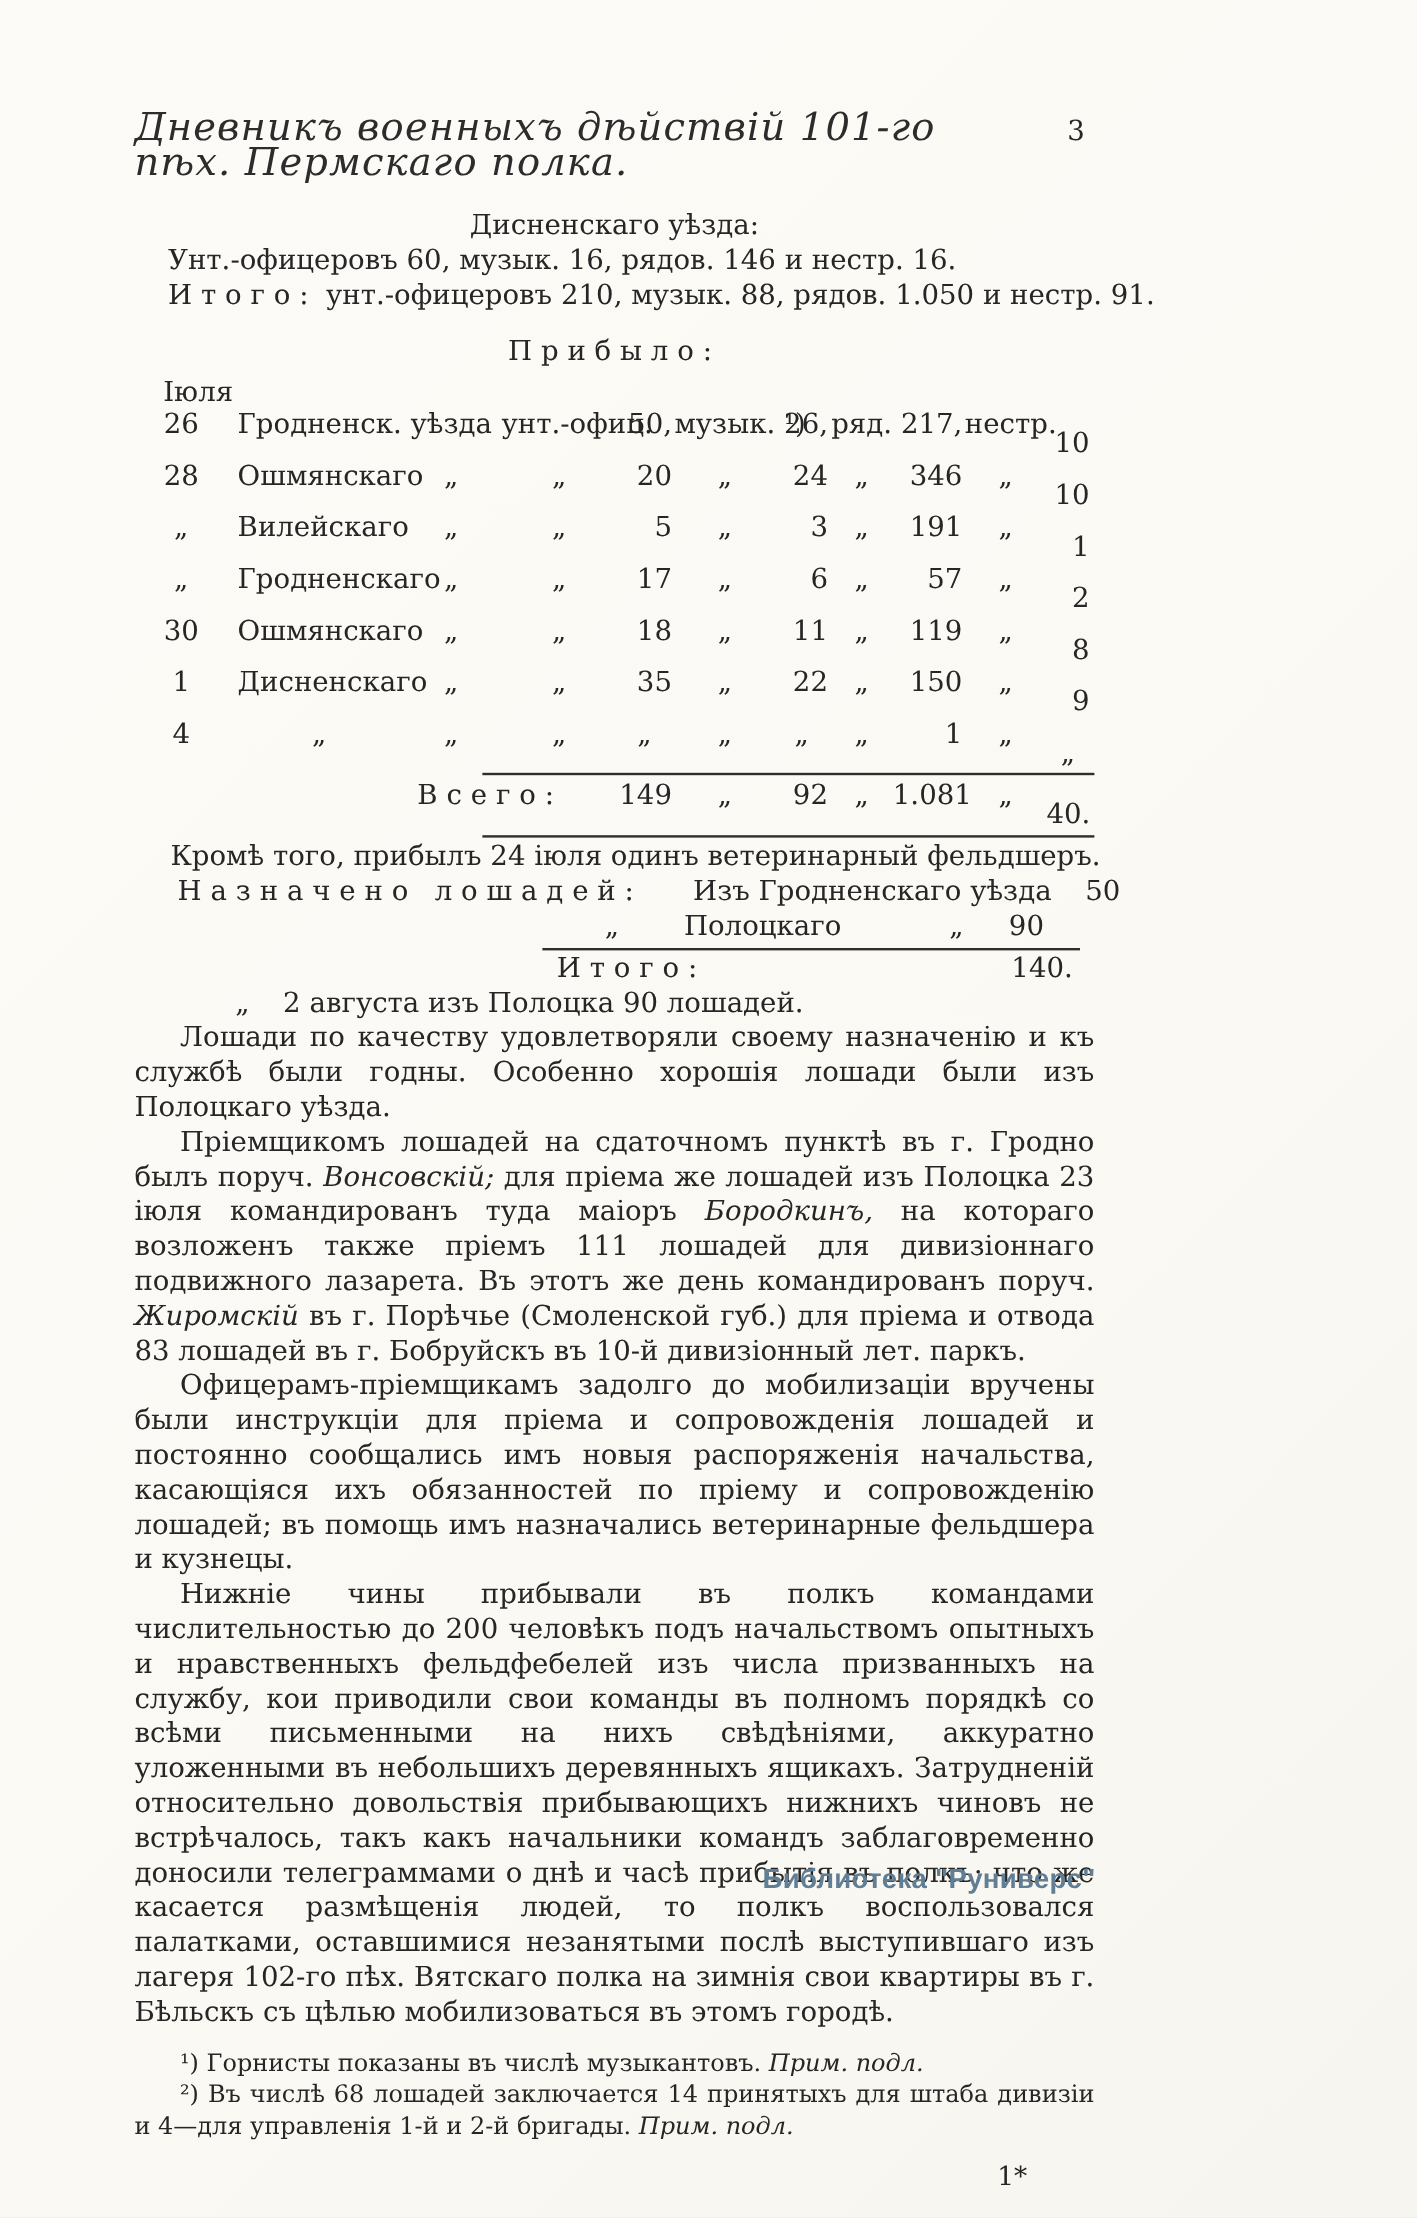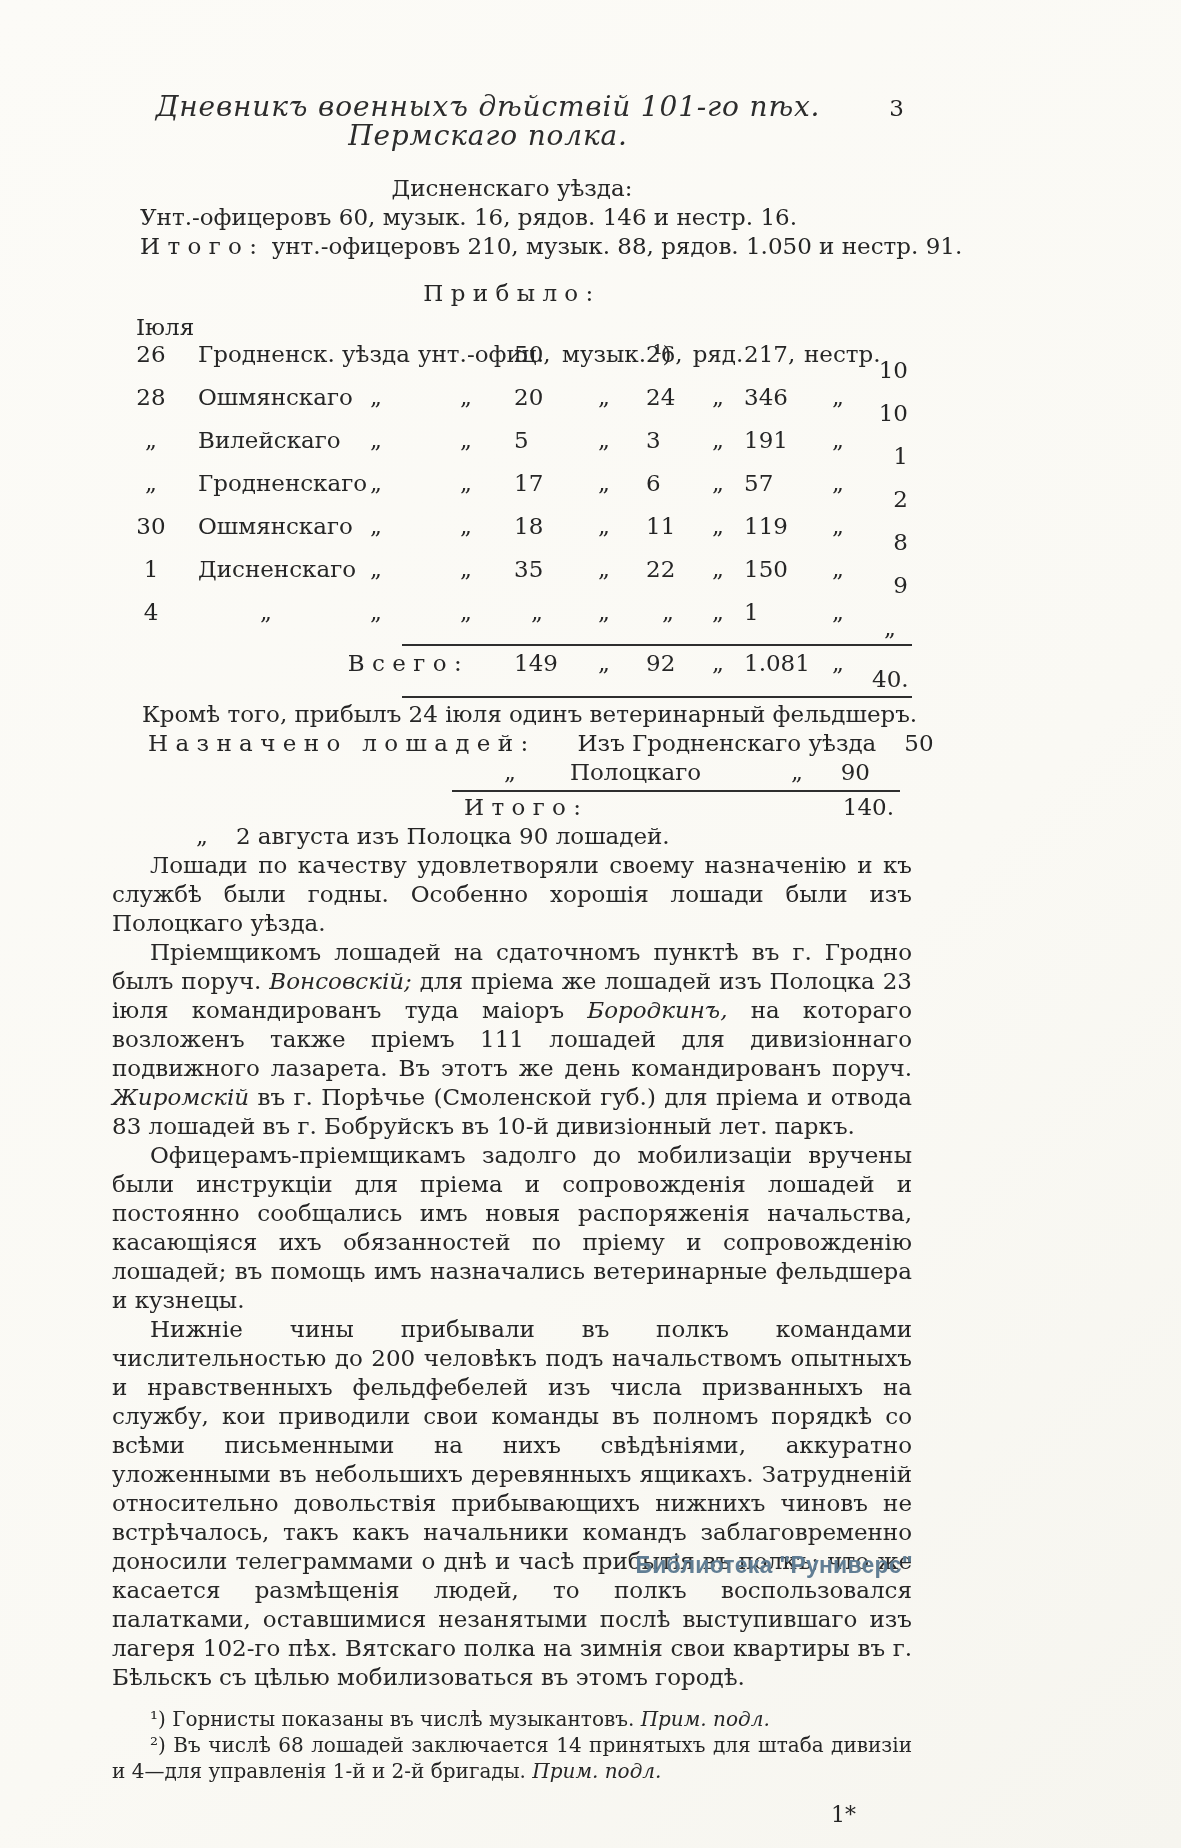--- a/index.html
+++ b/index.html
@@ -14,36 +14,36 @@
     background:linear-gradient(135deg,#fcfbf7 0%,#faf9f4 60%,#f6f5ef 100%);
     color:#262626;
     overflow:hidden;
   }
   .content{
     position:absolute;left:112px;top:92px;width:800px;
     font-size:23px;line-height:29px;
   }
   
   .header{display:flex;align-items:baseline;margin-bottom:24px;}
-  .h-title{flex:1;text-align:center;font-style:italic;font-size:28px;letter-spacing:0.03em;color:#2c2c2c;}
+  .h-title{flex:1;font-style:italic;font-size:32px;letter-spacing:0.03em;color:#2c2c2c;}
   .h-num{width:40px;text-align:right;padding-right:8px;font-size:23px;}
   
   .center{text-align:center;}
   .ls{letter-spacing:0.32em;}
   .summary-line{padding-left:28px;white-space:nowrap;}
   .section-heading{margin:18px 0 6px 0;}
   
   .month{line-height:27px;margin-left:24px;}
   .trow{display:grid;grid-template-columns:78px 144px 84px 96px 48px 84px 46px 52px 60px 68px 40px;line-height:27px;}
   .trow.total{grid-template-columns:402px 48px 84px 46px 52px 60px 68px 40px;line-height:30px;}
   .tcell{white-space:nowrap;}
   .c0{text-align:center;}
   .c1{text-align:left;padding-left:8px;}
   .c2,.c3,.c5,.c7,.c9{text-align:center;}
-  .c4,.c6,.c8{text-align:left;padding-right:2px;}
+  .c4,.c6,.c8{text-align:right;padding-right:2px;}
   .c10{text-align:right;padding-right:4px;margin-top:16px;}
   .ditto{text-align:center !important;}
   .tlabel{text-align:right;padding-right:45px;}
   .rule{border-top:2px solid #2e2e2e;height:0;margin:2px 0 2px 290px;width:510px;}
   
   .vet-line{padding-left:30px;line-height:29px;white-space:nowrap;}
   .h-row{display:flex;line-height:29px;white-space:nowrap;gap:28px;}
   .h-row1 .lbl{margin-left:36px;}
   .h-row1 .txt{margin-left:14px;}
   .h-row1 .val{margin-left:auto;padding-right:42px;}

